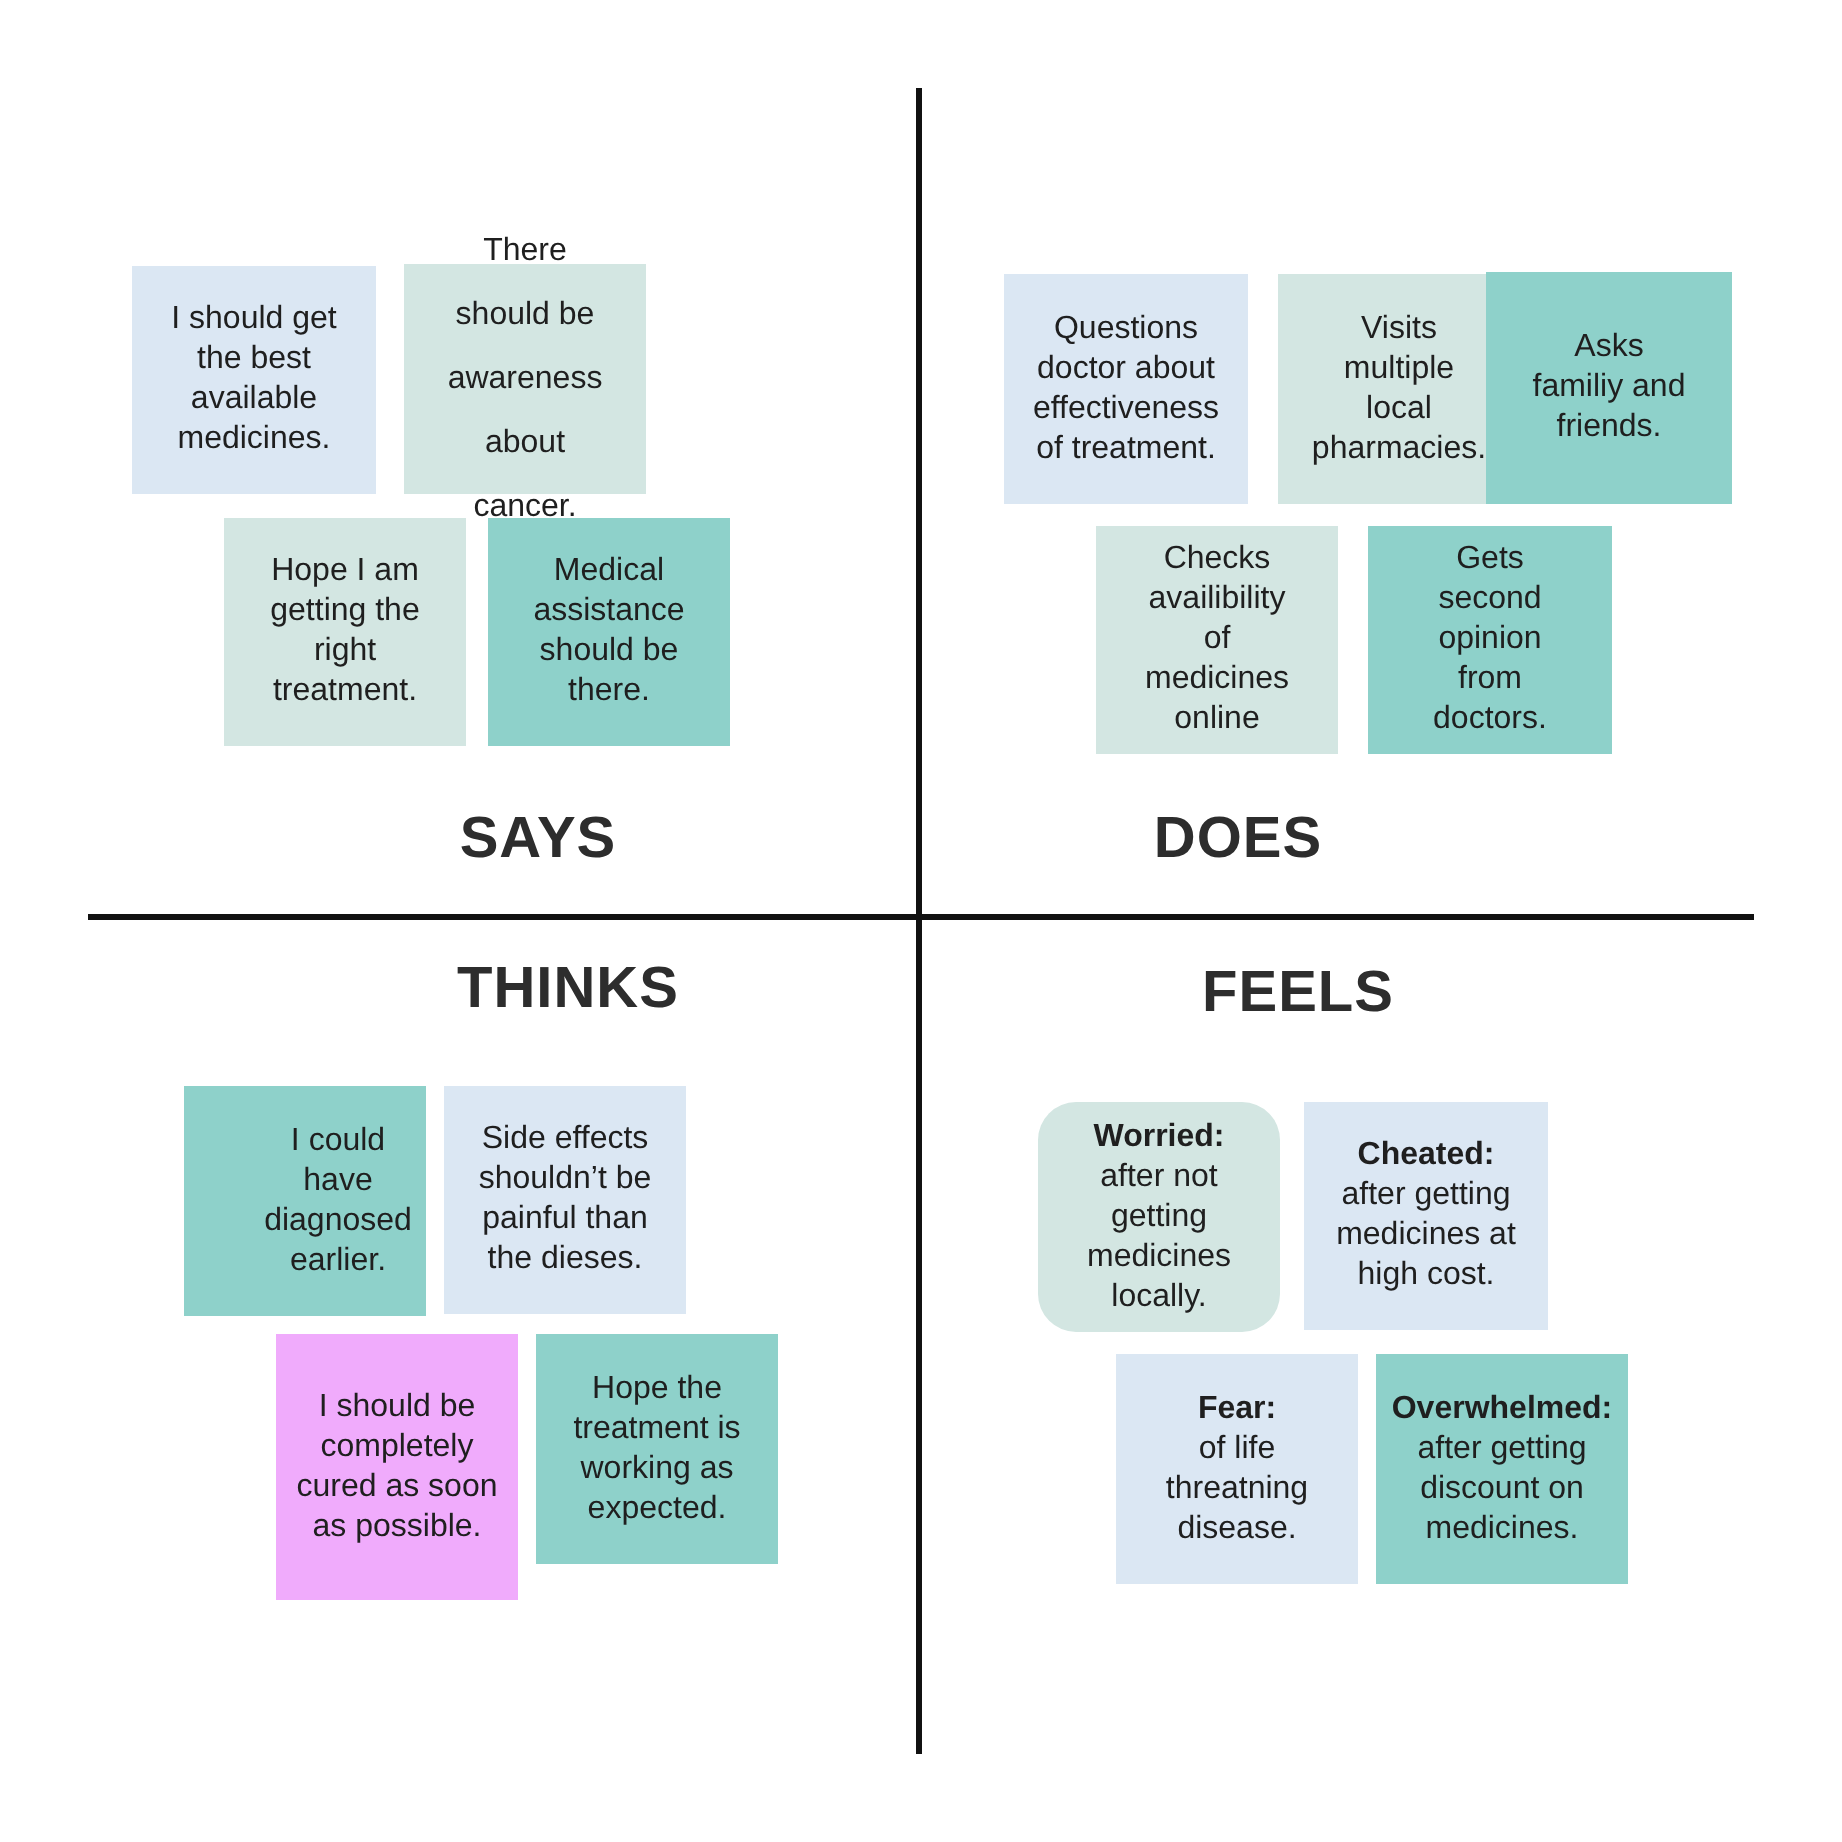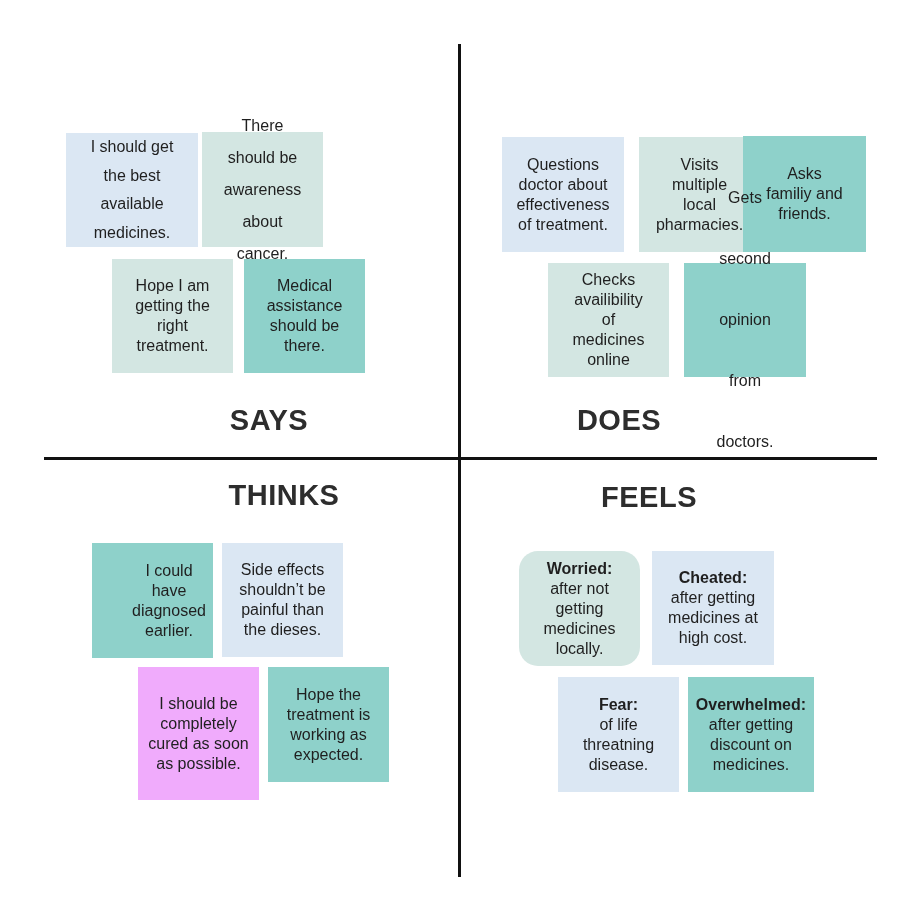--- a/index.html
+++ b/index.html
@@ -71,21 +71,21 @@
 <div class="canvas">
   <div class="axis-v"></div>
   <div class="axis-h"></div>
 
   <div class="quad-label label-says">SAYS</div>
   <div class="quad-label label-does">DOES</div>
   <div class="quad-label label-thinks">THINKS</div>
   <div class="quad-label label-feels">FEELS</div>
 
   <div id="notes-layer">
-      <div class="note" style="left: 66px; top: 133px; width: 132px; height: 114px; background: rgb(219, 231, 243); justify-content: space-between;">
+      <div class="note" style="left: 66px; top: 133px; width: 122px; height: 114px; background: rgb(219, 231, 243);">
         <div class="note-line">I should get</div>
         <div class="note-line">the best</div>
         <div class="note-line">available</div>
         <div class="note-line">medicines.</div>
       </div>
       <div class="note" style="left: 202px; top: 132px; width: 121px; height: 115px; background: rgb(211, 230, 226); gap: 12px;">
         <div class="note-line">There</div>
         <div class="note-line">should be</div>
         <div class="note-line">awareness</div>
         <div class="note-line">about</div>
@@ -120,21 +120,21 @@
         <div class="note-line">familiy and</div>
         <div class="note-line">friends.</div>
       </div>
       <div class="note" style="left: 548px; top: 263px; width: 121px; height: 114px; background: rgb(211, 230, 226);">
         <div class="note-line">Checks</div>
         <div class="note-line">availibility</div>
         <div class="note-line">of</div>
         <div class="note-line">medicines</div>
         <div class="note-line">online</div>
       </div>
-      <div class="note" style="left: 684px; top: 263px; width: 122px; height: 114px; background: rgb(142, 209, 202); gap: 41px;">
+      <div class="note" style="left: 684px; top: 263px; width: 122px; height: 114px; background: rgb(142, 209, 202);">
         <div class="note-line">Gets</div>
         <div class="note-line">second</div>
         <div class="note-line">opinion</div>
         <div class="note-line">from</div>
         <div class="note-line">doctors.</div>
       </div>
       <div class="note" style="left: 92px; top: 543px; width: 121px; height: 115px; background: rgb(142, 209, 202); padding-left: 37px;">
         <div class="note-line">I could</div>
         <div class="note-line">have</div>
         <div class="note-line">diagnosed</div>

